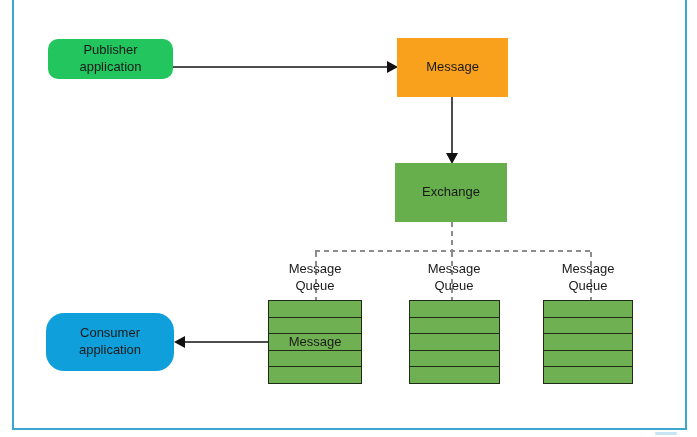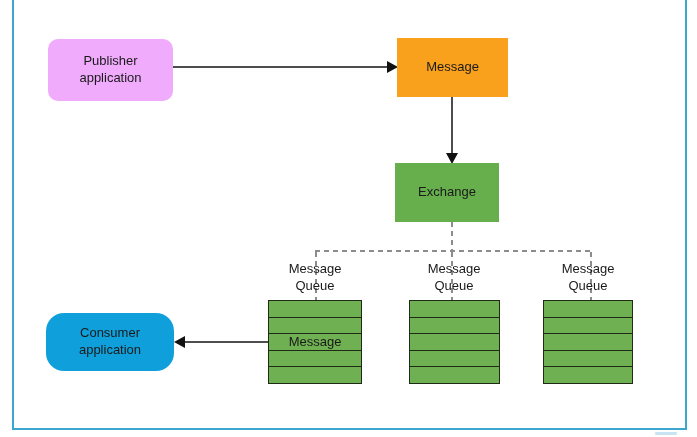--- a/index.html
+++ b/index.html
@@ -18,23 +18,23 @@
   .frame-bottom { position: absolute; left: 12px;  top: 428px; width: 675px; height: 2px;   background: #3BA7CE; }
 
   
   .node {
     position: absolute;
     display: flex; align-items: center; justify-content: center;
     text-align: center;
     font-size: 13px; line-height: 1.3;
     white-space: pre-line;
   }
-  .node-publisher { left: 48px;  top: 39px;  width: 125px; height: 62px; background: #f0abfc; border-radius: 10px; }
+  .node-publisher { left: 48px;  top: 39px;  width: 125px; height: 40px; background: #22c55e; border-radius: 10px; }
   .node-message  { left: 397px; top: 38px;  width: 111px; height: 59px; background: #F9A11D; }
-  .node-exchange { left: 395px; top: 163px; width: 104px; height: 59px; background: #67AE4C; }
+  .node-exchange { left: 395px; top: 163px; width: 112px; height: 59px; background: #67AE4C; }
   .node-consumer { left: 46px;  top: 313px; width: 128px; height: 58px; background: #0FA0DB; border-radius: 18px; }
 
   
   .line { position: absolute; background: #4d4d4d; }
   .line-pub-msg  { left: 173px; top: 66px;  width: 216px; height: 2px; }
   .line-msg-exch { left: 451px; top: 97px;  width: 2px;   height: 59px; }
   .line-q-cons   { left: 184px; top: 341px; width: 84px;  height: 2px; }
 
   .arrowhead { position: absolute; width: 0; height: 0; }
   .head-right { left: 387px; top: 61px;

